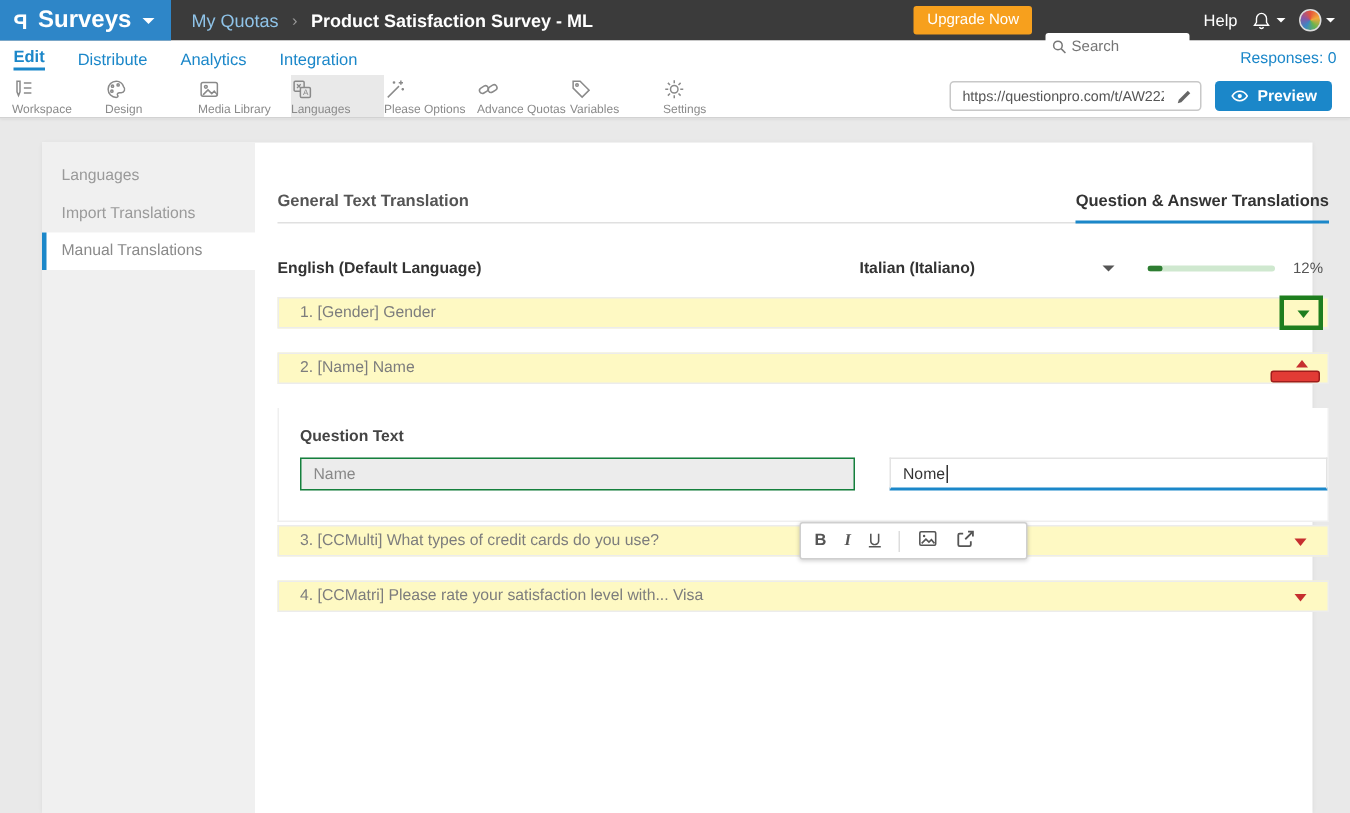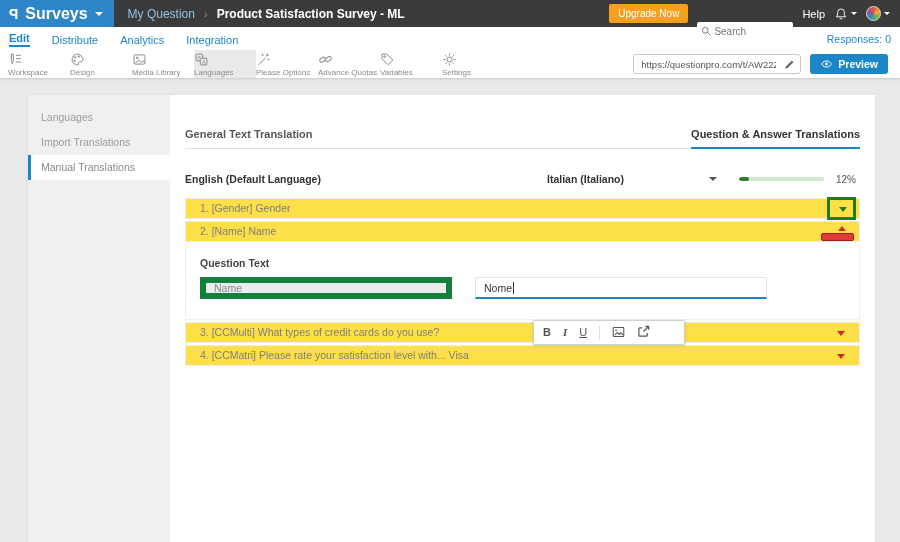--- a/index.html
+++ b/index.html
@@ -57,31 +57,31 @@
   .src-lang { font-weight:bold; color:#333; }
   .lang-select { margin-left:auto; display:flex; align-items:center; gap:8px; cursor:pointer; width:170px; }
   .lang-select .lbl { font-weight:bold; color:#333; }
   .caret-dk { width:0; height:0; border-left:4px solid transparent; border-right:4px solid transparent; border-top:4px solid #555; }
   .lang-select .caret-dk { margin-left:auto; }
   .progress-track { width:85px; height:4px; border-radius:2px; background:#cfe8cf; margin:0 12px 0 22px; overflow:hidden; }
   .progress-fill { height:100%; background:#2e7d32; border-radius:2px; }
   .pct { color:#555; font-size:10px; width:24px; }
 
   .qlist { margin-top:13px; }
-  .q-row { height:21px; background:#fde047; border:1px solid #ececec; margin-bottom:2px; font-size:10.5px; color:#7d7d7d; line-height:19px; padding-left:14px; position:relative; }
+  .q-row { height:21px; background:#fef9c3; border:1px solid #ececec; margin-bottom:16px; font-size:10.5px; color:#7d7d7d; line-height:19px; padding-left:14px; position:relative; }
   .caret-red { position:absolute; right:14px; top:8px; width:0; height:0; border-left:4px solid transparent; border-right:4px solid transparent; border-top:5px solid #c62f2f; }
   .caret-green { position:absolute; right:12px; top:8px; width:0; height:0; border-left:4px solid transparent; border-right:4px solid transparent; border-top:5px solid #1e7e1e; }
   .annot-green-box { position:absolute; right:3px; top:-2px; width:29px; height:23px; border:3px solid #1e7e1e; z-index:4; }
   .caret-up-red { position:absolute; right:13px; top:4px; width:0; height:0; border-left:4px solid transparent; border-right:4px solid transparent; border-bottom:5px solid #c62f2f; }
   .annot-red-bar { position:absolute; right:5px; top:11px; width:33px; height:8px; background:#e23b35; border:1px solid #9e1c1c; border-radius:2px; z-index:4; }
 
   .editor-panel { background:#fff; border:1px solid #efefef; border-top:none; margin-bottom:2px; padding:13px 0 20px 14px; position:relative; }
   .qt-label { font-size:10.5px; font-weight:bold; color:#444; margin-bottom:8px; }
   .edit-row { display:flex; gap:23px; }
-  .src-input { width:252px; height:22px; background:#ececec; border:6px solid #15803d; color:#888; font-size:10.5px; padding:0 8px; font-family:inherit; }
+  .src-input { width:370px; height:22px; background:#ececec; border:1px solid #15803d; color:#888; font-size:10.5px; padding:0 8px; font-family:inherit; }
   .trans-input { width:292px; height:22px; background:#fff; border:1px solid #e3e3e3; border-bottom:2px solid #1b87c9; display:flex; align-items:center; padding:0 8px; font-size:10.5px; color:#333; cursor:text; }
   .text-cursor { width:1px; height:12px; background:#333; margin-left:1px; }
   .fmt-toolbar { position:absolute; left:347px; bottom:-26px; width:152px; height:25px; background:#fff; border:1px solid #cfcfcf; border-radius:2px; box-shadow:0 1px 3px rgba(0,0,0,.18); z-index:6; display:flex; align-items:center; padding:0 9px; gap:12px; }
   .fmt-btn { font-size:11px; color:#555; cursor:pointer; line-height:1; }
   .fmt-b { font-weight:bold; }
   .fmt-i { font-style:italic; font-family:"Liberation Serif", serif; font-weight:bold; }
   .fmt-u { text-decoration:underline; }
   .fmt-div { width:1px; height:14px; background:#ddd; }
 </style>
 </head>
@@ -89,21 +89,21 @@
 
 <div>
 
   <header class="topbar">
     <div class="brand">
       <span class="logo">P</span>
       <span class="brand-label">Surveys</span>
       <span class="caret-dn"></span>
     </div>
     <div class="crumbs">
-      <span class="crumb-parent">My Question</span>
+      <span class="crumb-parent">My Quotas</span>
       <span class="crumb-sep">›</span>
       <span class="crumb-current">Product Satisfaction Survey - ML</span>
     </div>
     <div class="topbar-right">
       <button class="upgrade">Upgrade Now</button>
       <div class="searchbox">
         <svg width="10" height="10" viewBox="0 0 14 14">
             <circle cx="6" cy="6" r="4" fill="none" stroke="#777" stroke-width="1.4"></circle>
             <path d="M9 9l4 4" stroke="#777" stroke-width="1.4"></path>
           </svg>

